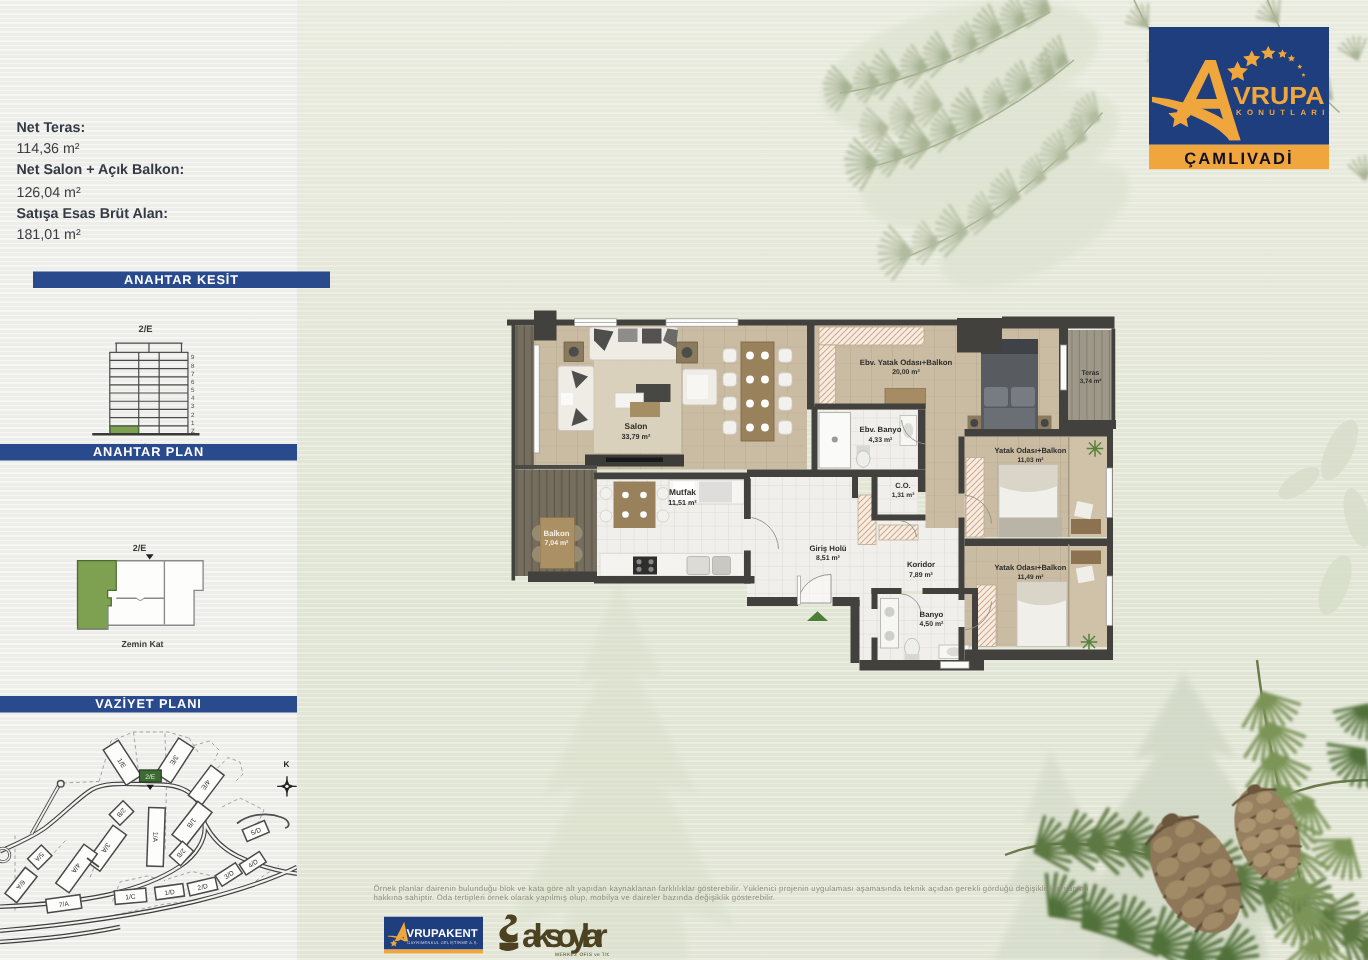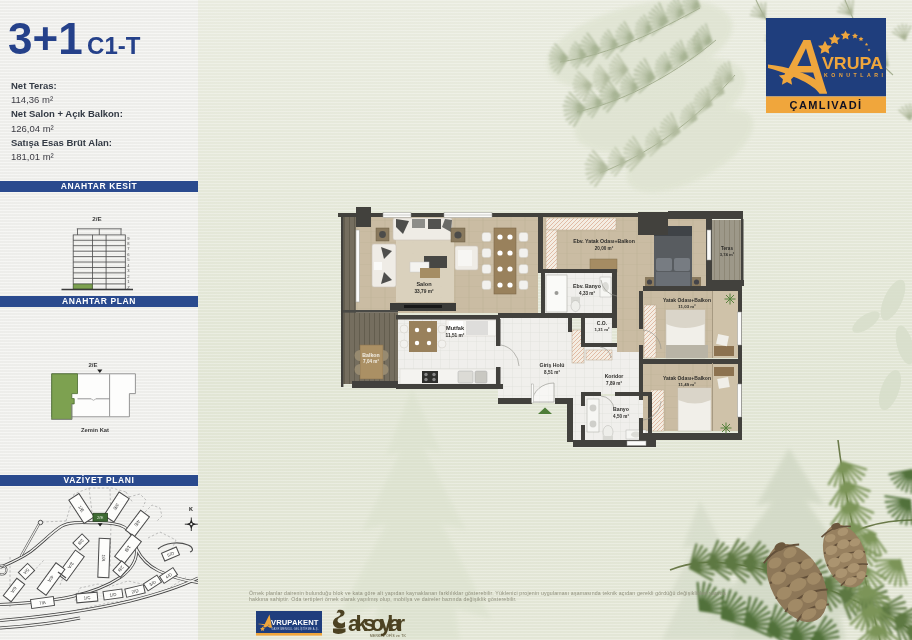--- a/index.html
+++ b/index.html
@@ -217,32 +217,31 @@
           <ellipse cx="-4" cy="33" rx="8" ry="5"></ellipse>
             <ellipse cx="11" cy="30" rx="6" ry="5"></ellipse>
         </g>
         <ellipse cx="2" cy="-40" rx="6" ry="4" fill="#6b573d"></ellipse>
       </g>
     </g>
   </svg>
 
   <div class="sidebar"></div>
 
-  <div class="title"><span class="big">3+1</span> <span class="small">C1-T</span></div>
 
   <div class="stats">
     <b>Net Teras:</b><br>
     114,36 m²<br>
     <b>Net Salon + Açık Balkon:</b><br>
     126,04 m²<br>
     <b>Satışa Esas Brüt Alan:</b><br>
     181,01 m²
   </div>
 
-  <div class="navybar" style="top:181px;">ANAHTAR KESİT</div>
+  <div class="navybar" style="top:181px;margin-left:22px;">ANAHTAR KESİT</div>
 
   <svg class="abs" style="left:0;top:192px;" width="198" height="120" viewBox="0 192 198 120">
 
     <text x="97" y="221" font-size="6.2" font-weight="bold" fill="#3a3a3a" text-anchor="middle">2/E</text>
 
     <path d="M76.8,228.8 H121.7 M77.5,228.8 V234.9 M99.3,228.8 V234.9 M121,228.8 V234.9" stroke="#4a4a4a" stroke-width="0.8" fill="none"></path>
 
     <g stroke="#4a4a4a" stroke-width="0.8" fill="none">
       <rect x="73.2" y="234.9" width="52.1" height="54.4"></rect>
       <path d="M73.2,240.3 H125.3 M73.2,245.7 H125.3 M73.2,251.2 H125.3 M73.2,256.6 H125.3 M73.2,262 H125.3 M73.2,267.5 H125.3 M73.2,272.9 H125.3 M73.2,278.4 H125.3 M73.2,283.9 H125.3"></path>
@@ -280,21 +279,21 @@
     <path d="M51.7,373.8 H135.4 V393.6 H129.4 V416.8 H51.7 Z" fill="#fdfdfc" stroke="#8a8a8a" stroke-width="0.9"></path>
 
     <path d="M51.7,373.8 H77.5 V393.6 H71.8 V398.6 H74.2 V403.9 H71.8 V419.4 H51.7 Z" fill="#7da150" stroke="#4a6b2f" stroke-width="0.8"></path>
 
     <path d="M109.6,374.2 V416.4 M77.5,398.8 H91 M96,398.8 H109.6 M51.7,419.4 H71.8 V403.9" fill="none" stroke="#8a8a8a" stroke-width="0.9"></path>
     <path d="M91,398.8 q2.5,3 5,0" fill="none" stroke="#999" stroke-width="0.7"></path>
 
     <text x="95" y="431.5" font-size="5.8" font-weight="bold" fill="#3a3a3a" text-anchor="middle">Zemin Kat</text>
   </svg>
 
-  <div class="navybar" style="top:475px;">VAZİYET PLANI</div>
+  <div class="navybar" style="top:464px;">VAZİYET PLANI</div>
 
   <svg class="abs" style="left:0;top:475px;" width="198" height="165" viewBox="0 475 198 165">
     <defs>
       <g id="bldg">
           <rect x="-6" y="-15" width="12" height="30" fill="#fdfdfb" stroke="#4a4a4a" stroke-width="1"></rect>
         </g>
     </defs>
 
     <g stroke="#9a9a9a" stroke-width="0.6" fill="none" stroke-dasharray="2.4,2">
       <path d="M66,521 L74,494 L89,488 L112,488 L126,492"></path>

